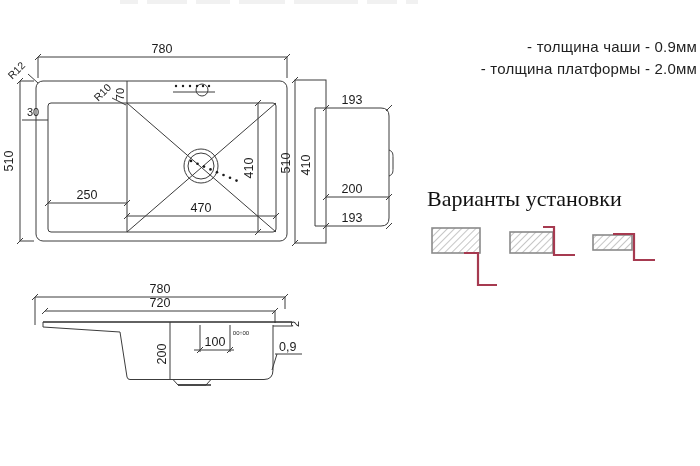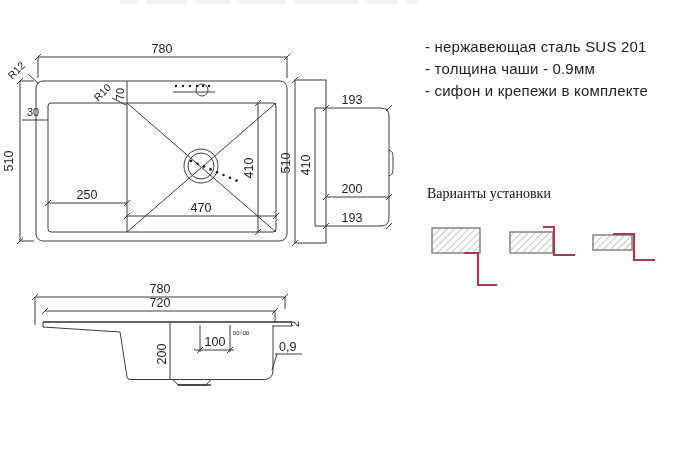--- a/index.html
+++ b/index.html
@@ -1,37 +1,37 @@
 <!DOCTYPE html>
 <html><head>
 <meta charset="utf-8">
 <style>
   html,body{margin:0;padding:0;}
   body{
     width:700px;height:466px;position:relative;background:#ffffff;
     font-family:"Liberation Sans", sans-serif;overflow:hidden;color:#1e1e1e;
   }
-  .panel{position:absolute;}
+  .panel{position:absolute;text-align:right;}
   svg{display:block;}
   svg text{font-family:"Liberation Sans", sans-serif;fill:#1b1b1b;}
   .dim{font-size:12.5px;}
   .dim-sm{font-size:11px;}
   .dim-r{font-size:10.5px;}
   .dim-tiny{font-size:6px;}
   .ln{stroke:#3c3c3c;stroke-width:1;fill:none;}
   .ln-thick{stroke:#2e2e2e;stroke-width:1.5;fill:none;}
   .dot{fill:#1b1b1b;stroke:none;}
   #specs{left:425px;top:36px;width:272px;}
   .spec-line{
     font-size:15px;line-height:22px;white-space:nowrap;color:#1f1f1f;
     letter-spacing:0.2px;
   }
   #install-title{
     left:427px;top:186px;font-family:"Liberation Serif", serif;
-    font-size:14px;color:#111;white-space:nowrap;
+    font-size:22px;color:#111;white-space:nowrap;
   }
   #remnant{left:120px;top:0;width:330px;height:4px;display:flex;gap:9px;}
   #remnant span{background:#f1f1f1;height:4px;display:inline-block;}
 </style>
 </head>
 <body>
 
 <div id="remnant" class="panel">
   <span style="width:18px"></span>
   <span style="width:40px"></span>
@@ -203,23 +203,22 @@
 
   <g>
     <line class="ln" x1="267" y1="76" x2="294" y2="76"></line>
     <line class="ln" x1="269" y1="76" x2="264" y2="92"></line>
     <text class="dim" x="271" y="73">0,9</text>
   </g>
 </svg>
 </div>
 
 <div id="specs" class="panel">
-  <div class="spec-line">- нержавеющая сталь SUS 201</div>
   <div class="spec-line">- толщина чаши - 0.9мм</div>
-  <div class="spec-line">- сифон и крепежи в комплекте</div>
+  <div class="spec-line">- толщина платформы - 2.0мм</div>
 </div>
 
 <div id="install-title" class="panel">Варианты установки</div>
 
 <div class="panel" style="left:425px;top:215px">
 <svg width="275" height="105" viewBox="0 0 275 105">
   <defs>
     <pattern id="hatch" width="5" height="5" patternUnits="userSpaceOnUse" patternTransform="rotate(45)">
       <line x1="0" y1="0" x2="0" y2="5" stroke="#9f9f9f" stroke-width="1.2"></line>
     </pattern>

